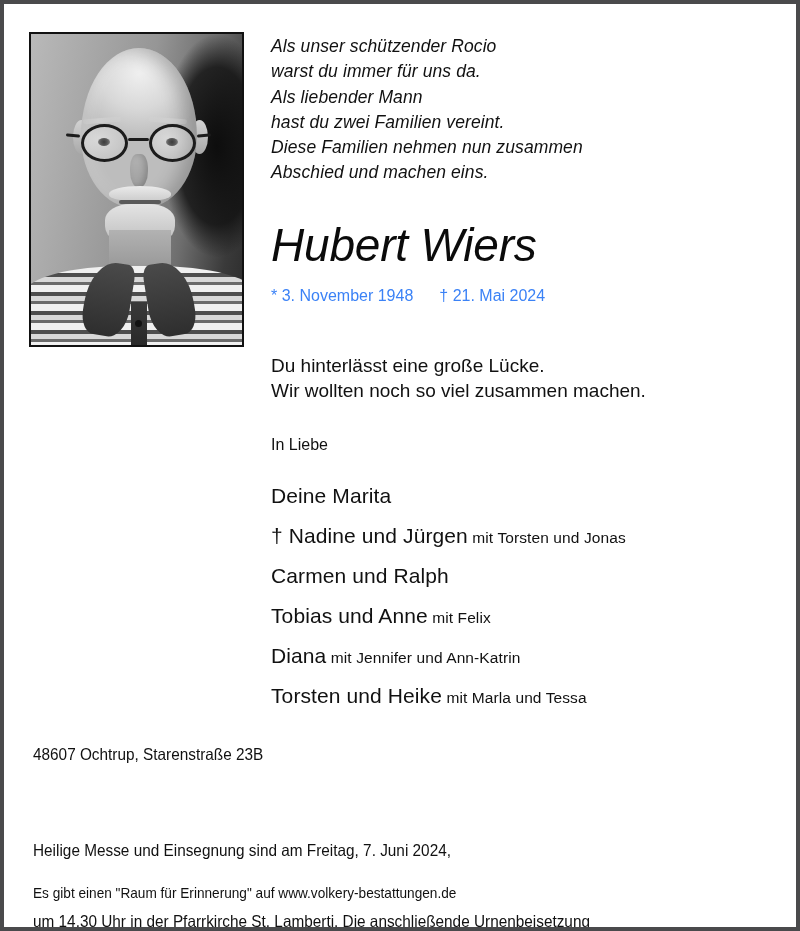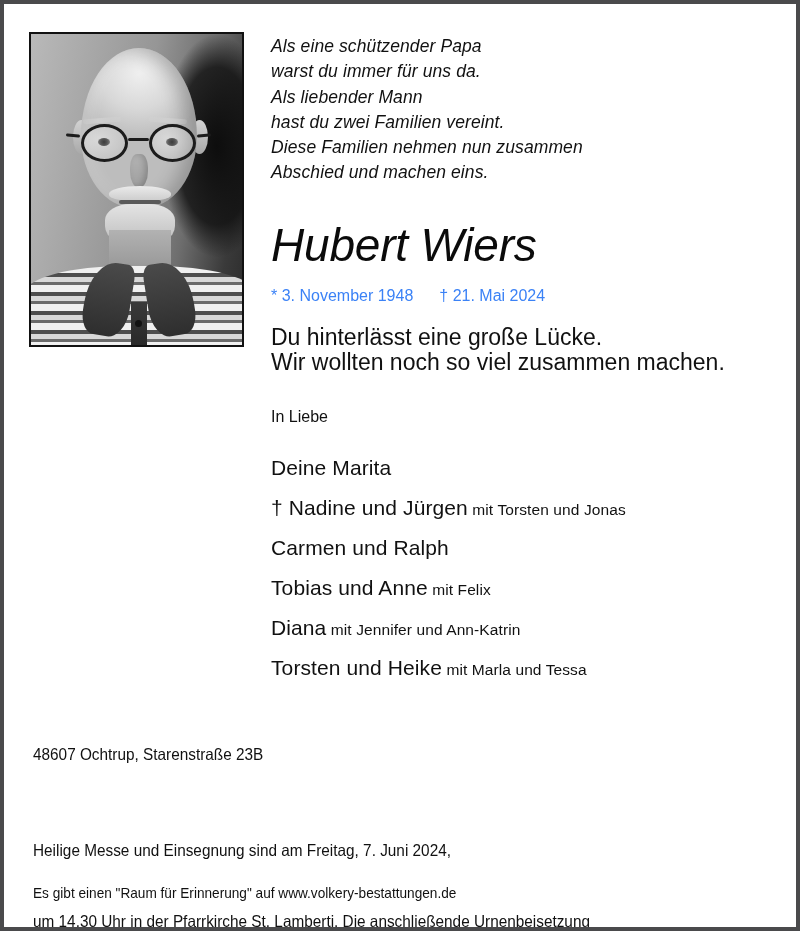--- a/index.html
+++ b/index.html
@@ -144,24 +144,24 @@
 
   .dates {
     font-size: 16px;
     color: #3b82f6;
     margin-top: 19px;
     white-space: pre;
   }
   .dates .gap { display: inline-block; width: 26px; }
 
   .lines {
-    font-size: 23px;
+    font-size: 19px;
     line-height: 25.5px;
     color: #111111;
-    margin-top: 20px;
+    margin-top: 48px;
   }
   .lines div { white-space: pre; }
 
   .inliebe {
     font-size: 16px;
     color: #111111;
     margin-top: 32px;
   }
 
   .family { margin-top: 30px; }
@@ -248,21 +248,21 @@
       <div class="collar-l"></div>
       <div class="collar-r"></div>
       <div class="placket"></div>
       <div class="button"></div>
     </div>
   </div>
 
   <div class="col">
 
     <div class="poem">
-      <div>Als eine schützender Papa</div>
+      <div>Als unser schützender Rocio</div>
       <div>warst du immer für uns da.</div>
       <div>Als liebender Mann</div>
       <div>hast du zwei Familien vereint.</div>
       <div>Diese Familien nehmen nun zusammen</div>
       <div>Abschied und machen eins.</div>
     </div>
 
     <div class="name">Hubert Wiers</div>
 
     <div class="dates"><span>* 3. November 1948</span><span class="gap"></span><span>† 21. Mai 2024</span></div>

